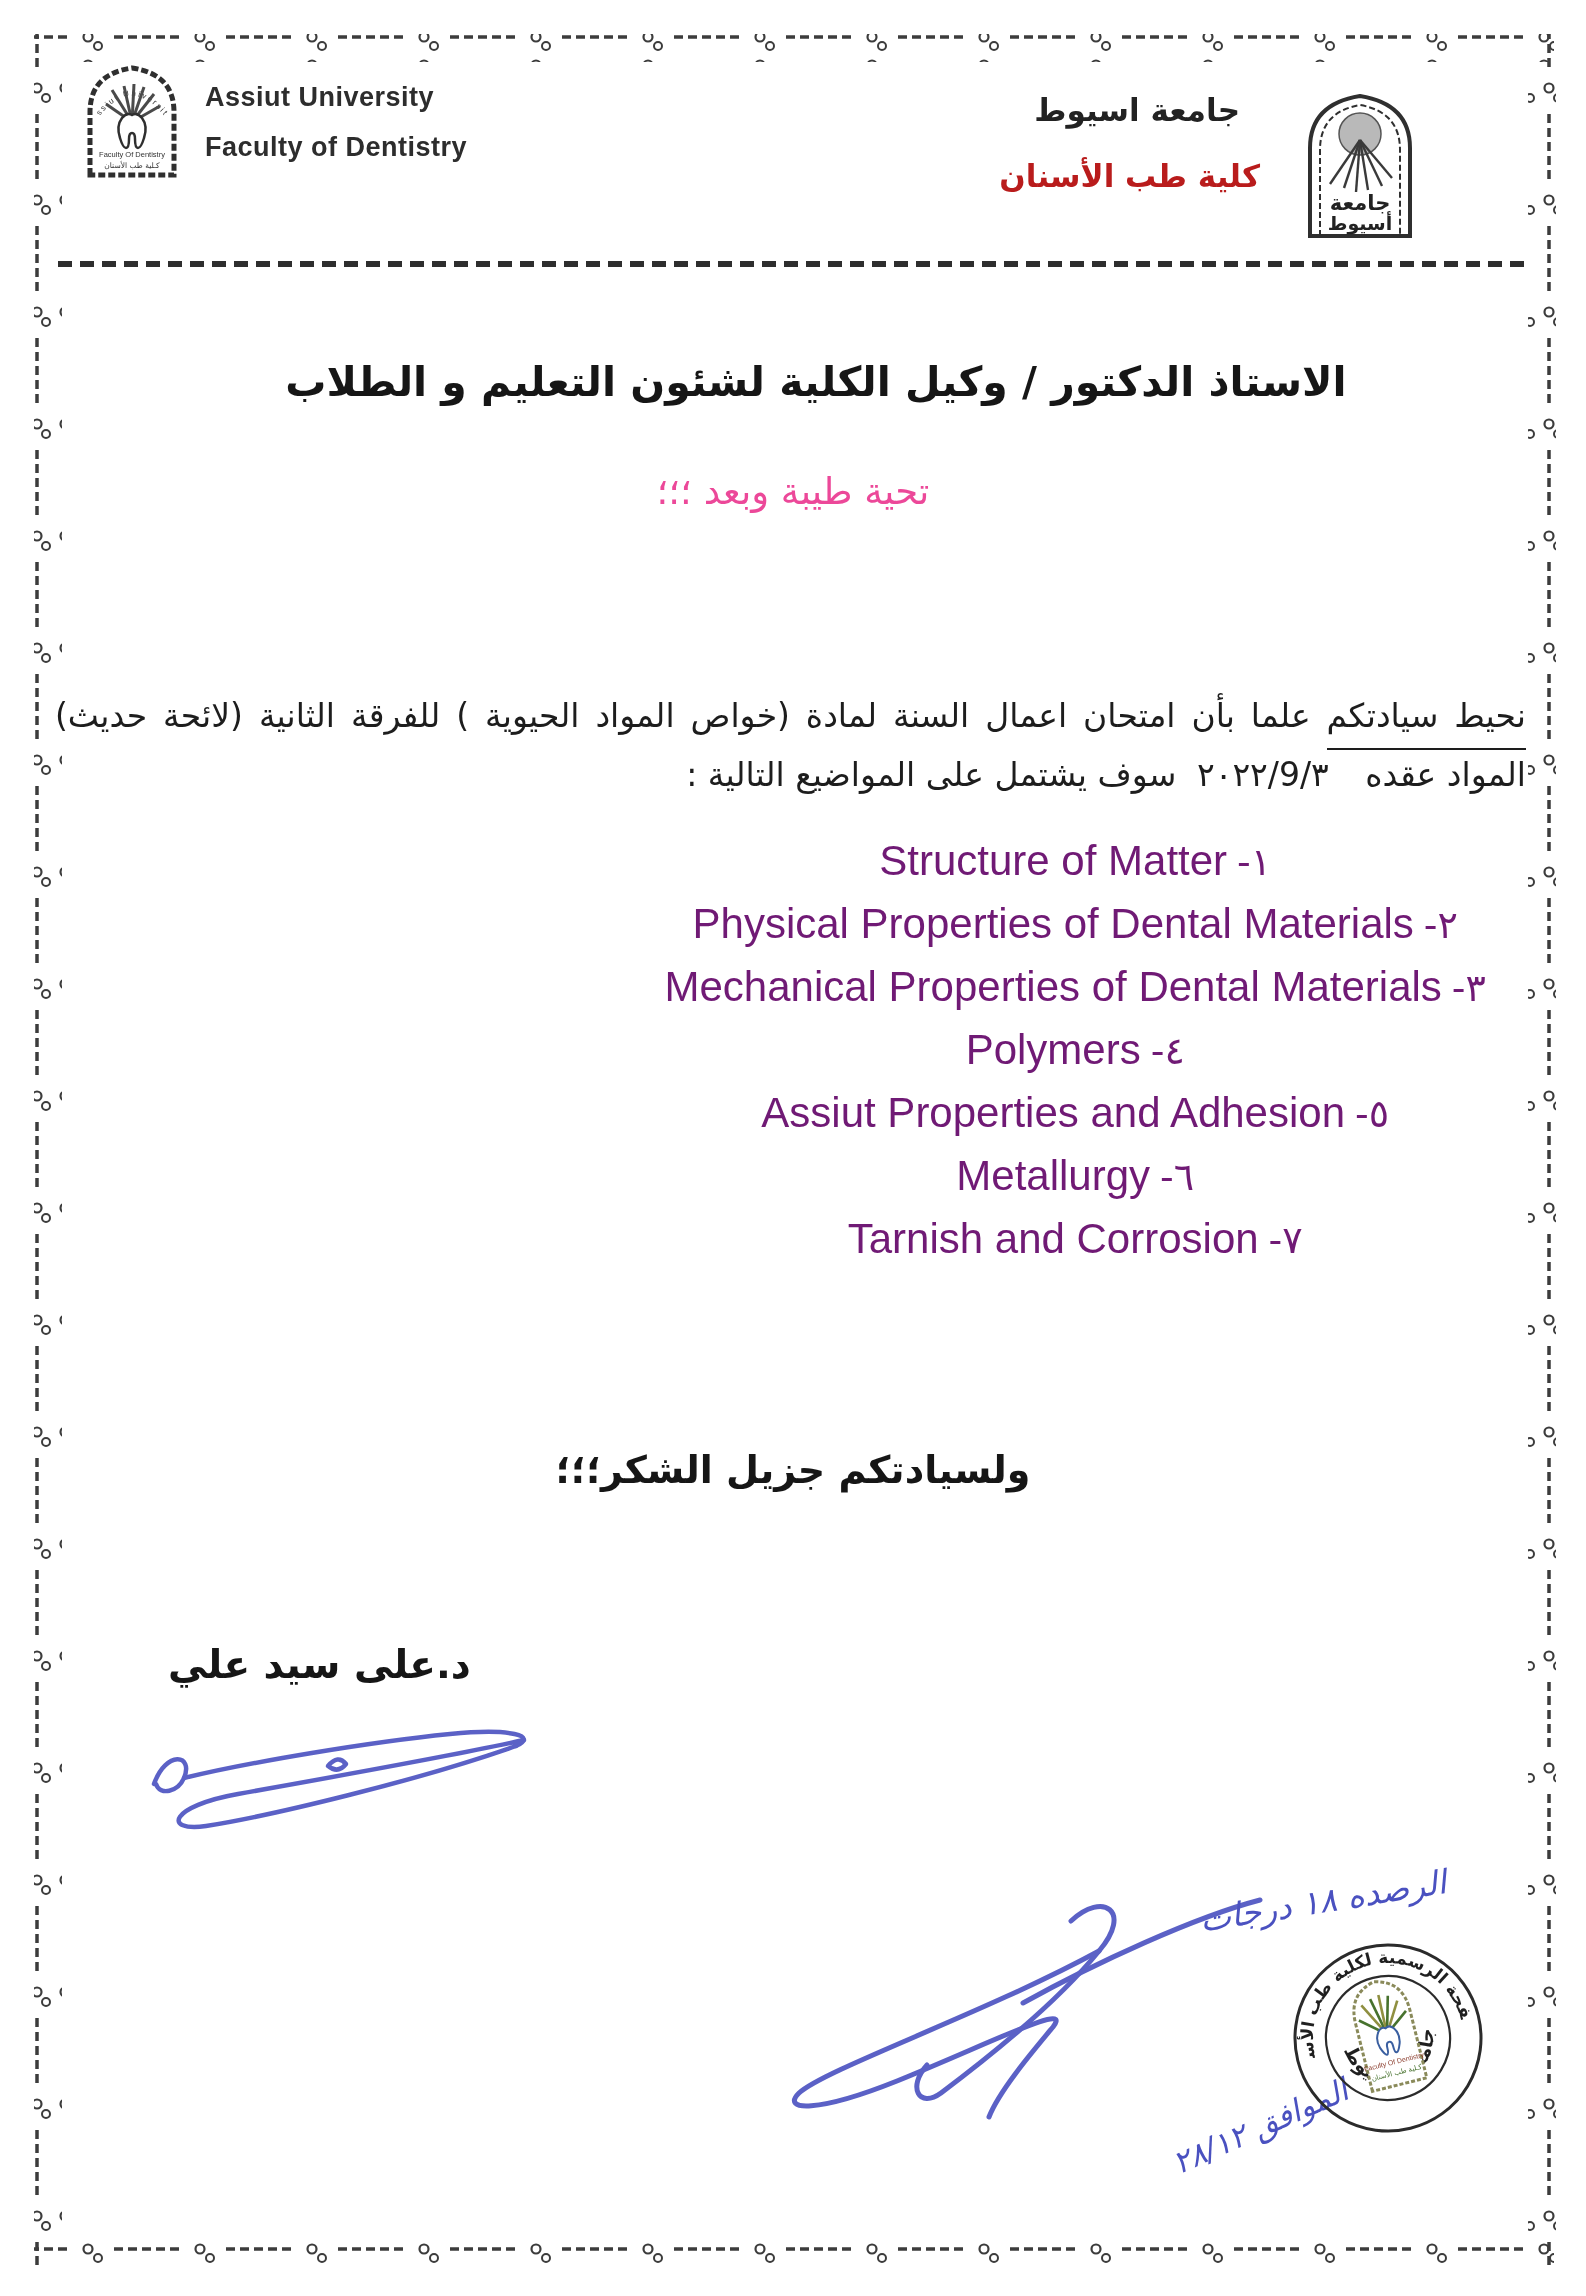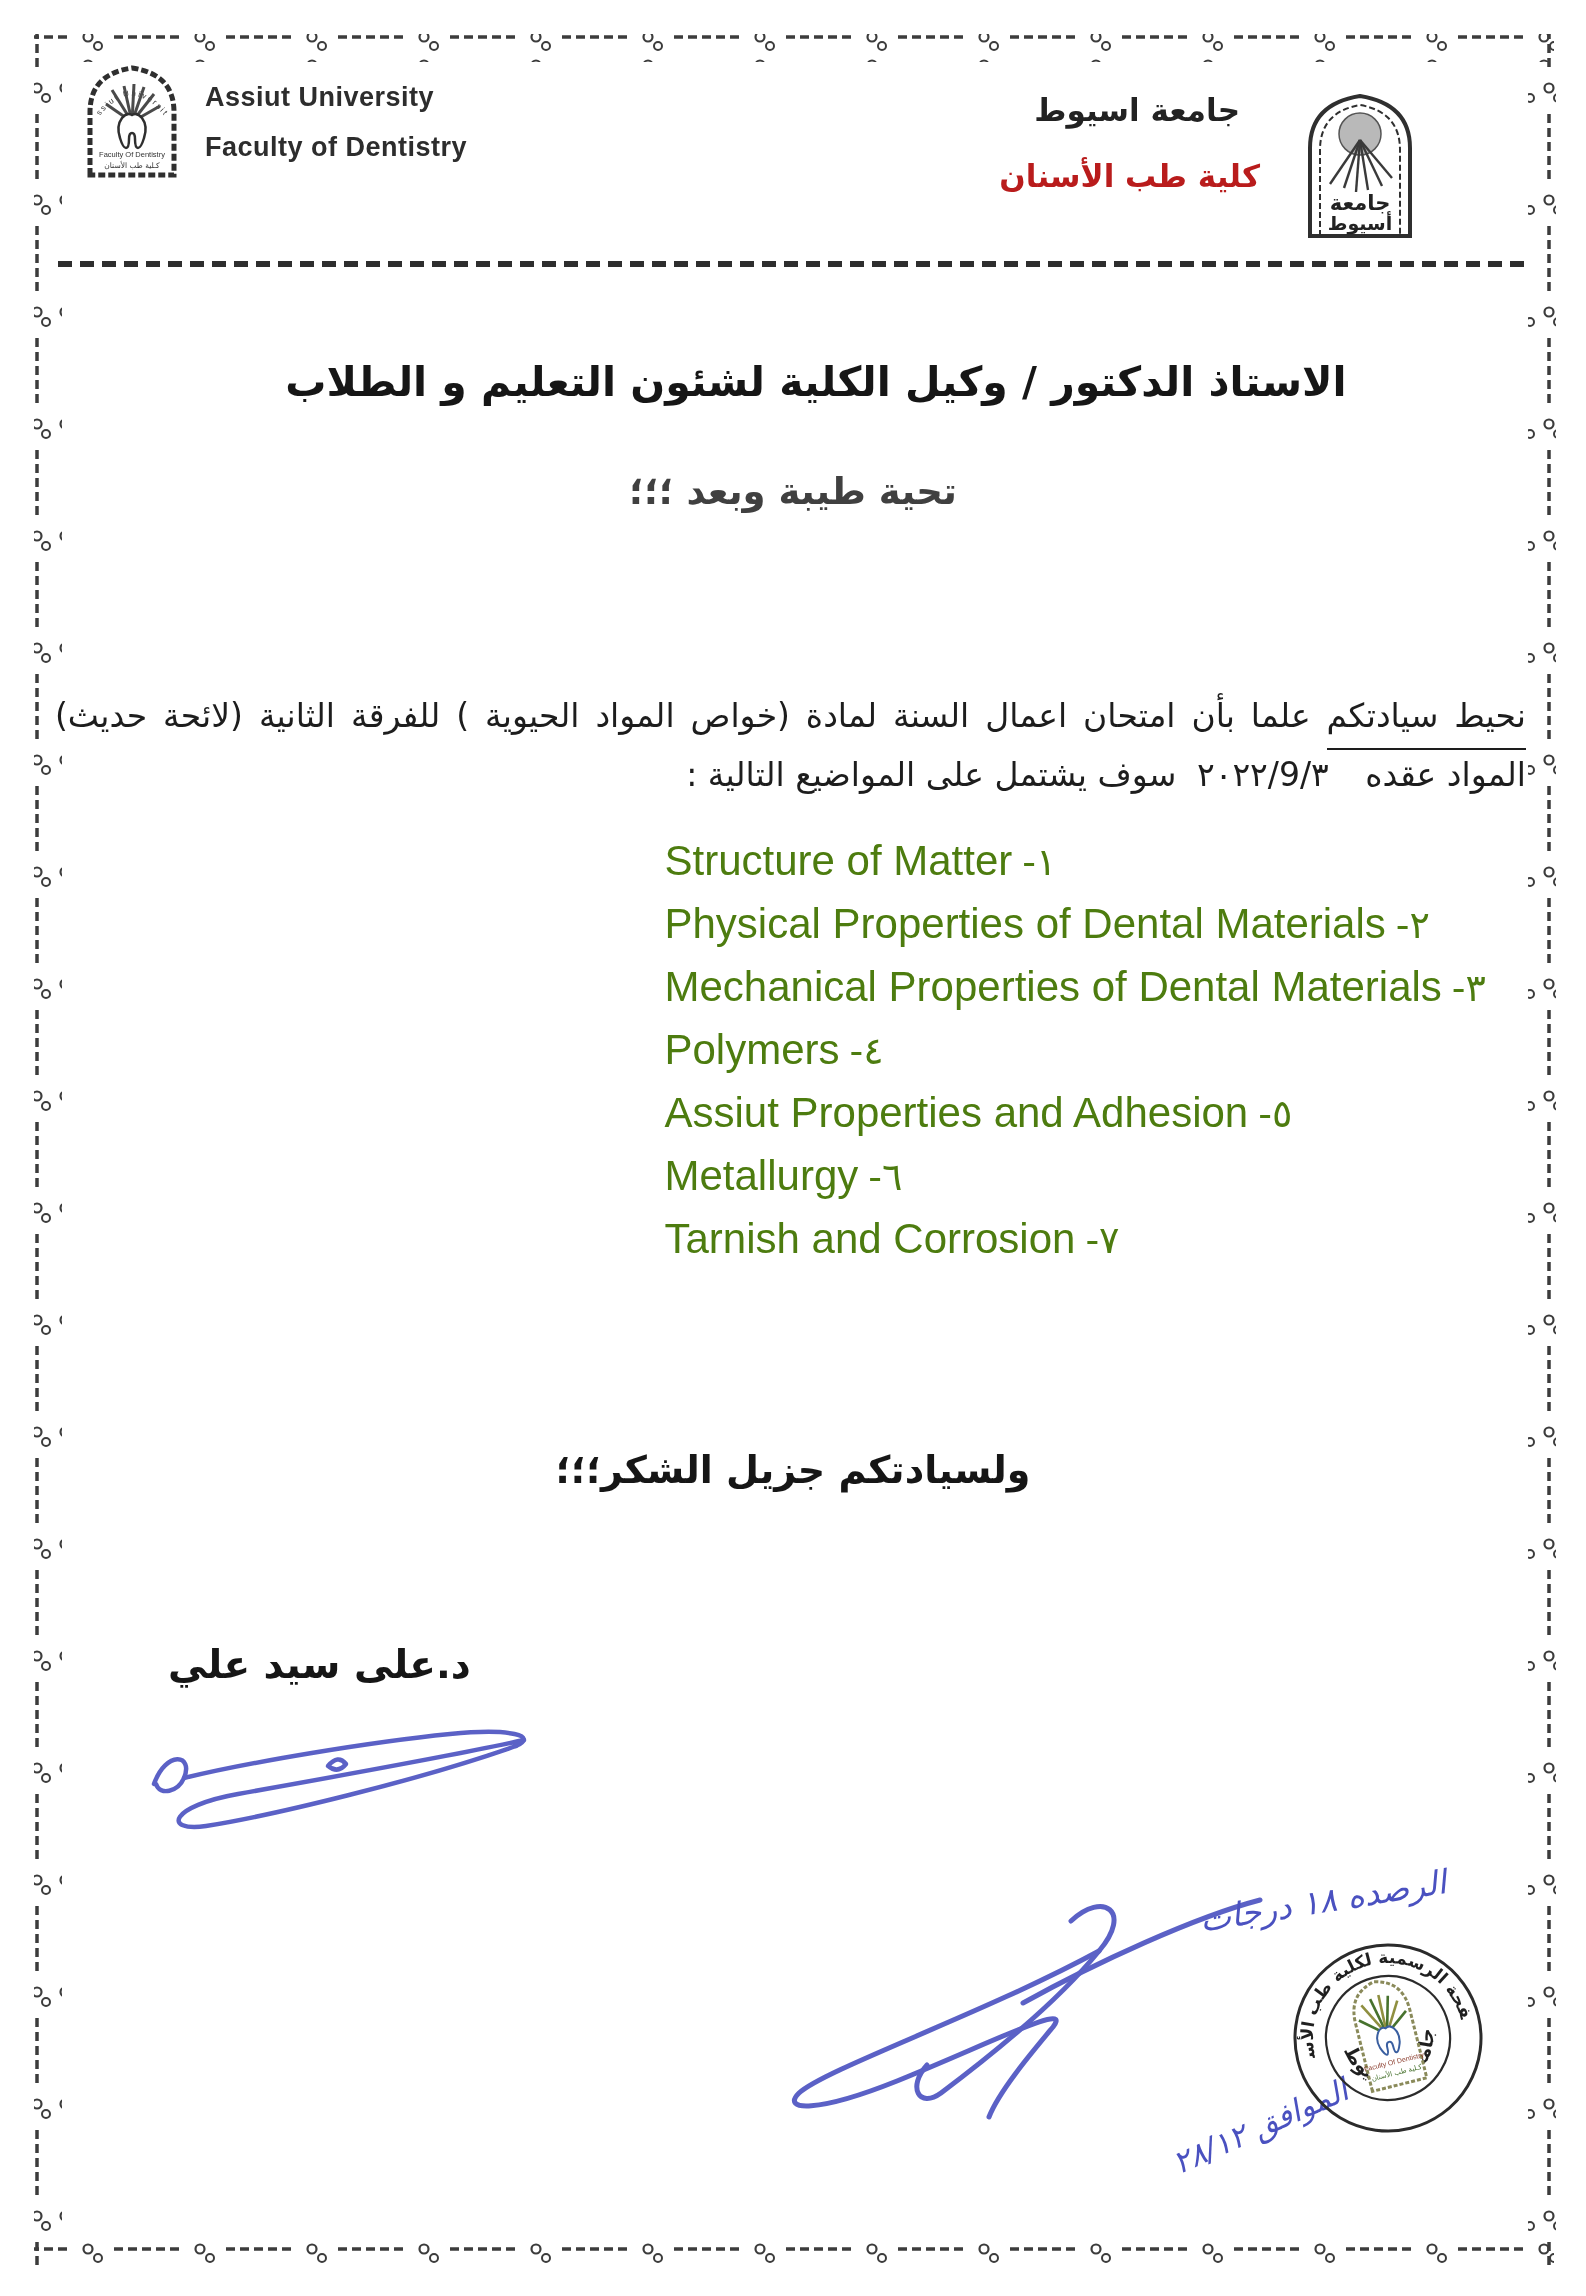--- a/index.html
+++ b/index.html
@@ -12,29 +12,29 @@
   .uni-en{left:205px;top:82px;font-family:"Liberation Sans","DejaVu Sans",sans-serif;
     font-weight:bold;font-size:27px;color:#2d2d2d;letter-spacing:.5px;}
   .fac-en{left:205px;top:132px;font-family:"Liberation Sans","DejaVu Sans",sans-serif;
     font-weight:bold;font-size:27px;color:#2d2d2d;letter-spacing:.5px;}
   .uni-ar{right:346px;top:92px;font-size:31px;font-weight:bold;color:#222;direction:rtl;}
   .fac-ar{right:326px;top:158px;font-size:31px;font-weight:bold;color:#b91c1c;direction:rtl;}
   
   .addressee{left:0;right:0;top:358px;text-align:center;direction:rtl;
     font-size:41px;font-weight:bold;color:#161616;padding-left:46px;}
   .greeting{left:0;right:0;top:470px;text-align:center;direction:rtl;
-    font-size:37px;font-weight:bold;color:#404040;}
+    font-size:37px;font-weight:normal;color:#ec4899;}
   .para{left:55px;right:60px;top:686px;direction:rtl;color:#1d1d1d;font-size:33px;line-height:59px;}
   .para .l1{white-space:nowrap;text-align:justify;text-align-last:justify;}
   .para .l2{text-align:right;}
   .u{border-bottom:2px solid #1d1d1d;padding-bottom:13px;}
   .date{margin-inline-start:26px;margin-inline-end:10px;}
-  .topics{right:100px;top:830px;direction:rtl;text-align:left;
+  .topics{right:100px;top:830px;direction:rtl;text-align:center;
     font-family:"Liberation Sans","DejaVu Sans",sans-serif;
-    font-size:42px;color:#4d7c0f;line-height:62px;}
+    font-size:42px;color:#701a75;line-height:62px;}
   .topic-num{font-family:"DejaVu Sans",sans-serif;margin-inline-end:10px;font-size:38px;}
   .closing{left:0;right:0;top:1448px;text-align:center;direction:rtl;
     font-size:38px;font-weight:bold;color:#161616;}
   .signatory{left:168px;top:1642px;direction:rtl;font-size:39px;font-weight:bold;color:#161616;}
   
   .hw{color:#4a51c0;direction:rtl;font-size:33px;font-style:italic;white-space:nowrap;}
   .hw-note{right:140px;top:1862px;transform:rotate(-9deg);transform-origin:right center;}
   .hw-date{right:240px;top:2070px;transform:rotate(-24deg);transform-origin:right center;font-size:31px;}
   svg{display:block;}
 </style>

